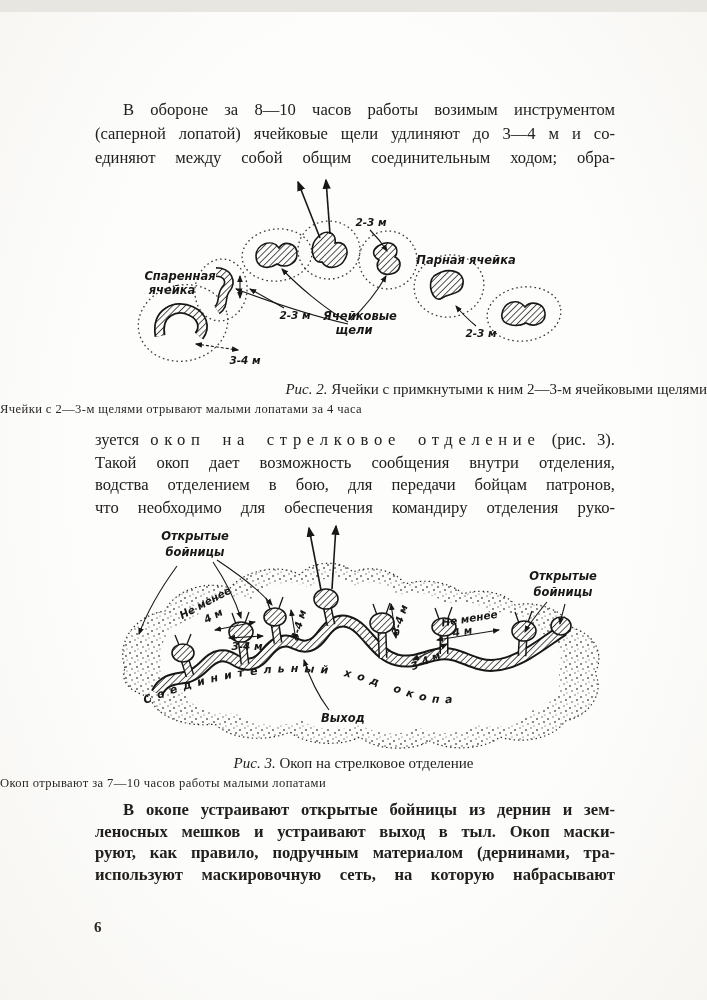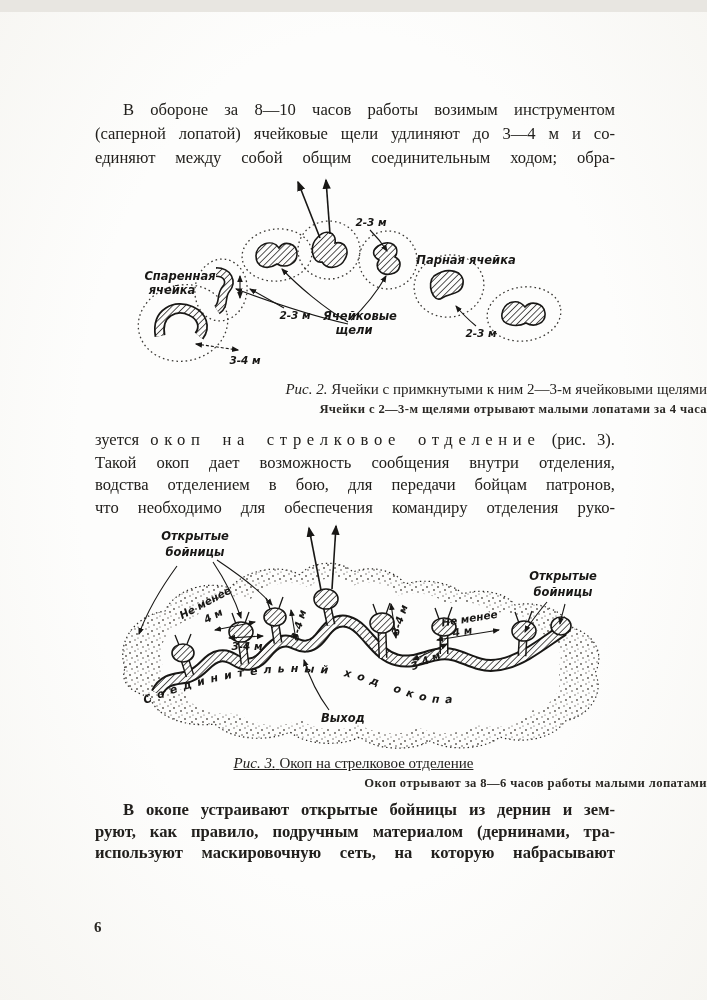--- a/index.html
+++ b/index.html
@@ -19,22 +19,22 @@
   #p3 .bline{line-height:21.5px;font-weight:bold;}
   .jl{text-align-last:justify;}
   .indent{text-indent:28px;}
   .sp{letter-spacing:0.34em;}
   .cap1{
     position:absolute;left:0;width:707px;text-align:center;
     font-size:15px;color:#24221f;
   }
   .cap1 .ref{font-style:italic;}
   .cap2{
-    position:absolute;left:0;width:707px;text-align:right;
-    font-size:12.6px;font-weight:700;letter-spacing:0.4px;color:#2a2824;
+    position:absolute;left:0;width:707px;text-align:left;
+    font-size:12.6px;font-weight:400;letter-spacing:0.4px;color:#2a2824;
   }
   .fig{position:absolute;}
   .flab{
     font-family:"DejaVu Sans", sans-serif;
     font-style:italic;font-weight:700;
     fill:#181715;
   }
   .flab.big{font-size:11.5px;}
   .flab.dim{font-size:10.5px;}
   .pageno{
@@ -244,27 +244,28 @@
       <text class="flab dim" x="332" y="146" transform="rotate(-24 332 146)">3-4 м</text>
 
       <text class="flab big" x="248" y="204">Выход</text>
     </g>
 
     <text class="flab" style="font-size:11px;letter-spacing:6px;">
       <textPath href="#tp3">Соединительный ход окопа</textPath>
     </text>
   </svg>
 
-  <div class="cap1" style="top:743px;text-decoration:underline;">
+  <div class="cap1" style="top:743px;">
     <span class="ref">Рис. 3.</span>
     <span>Окоп на стрелковое отделение</span>
   </div>
-  <div class="cap2" style="top:764px;">Окоп отрывают за 8—6 часов работы малыми лопатами</div>
+  <div class="cap2" style="top:764px;">Окоп отрывают за 7—10 часов работы малыми лопатами</div>
 
   <div class="para" id="p3" style="left:95px;top:787px;">
     <div class="bline jl indent">В окопе устраивают открытые бойницы из дернин и зем-</div>
+    <div class="bline jl">леносных мешков и устраивают выход в тыл. Окоп маски-</div>
     <div class="bline jl">руют, как правило, подручным материалом (дернинами, тра-</div>
     <div class="bline jl">используют маскировочную сеть, на которую набрасывают</div>
   </div>
 
   <div class="pageno" style="left:94px;top:907px;">6</div>
 
 </div>
 
 </body></html>

